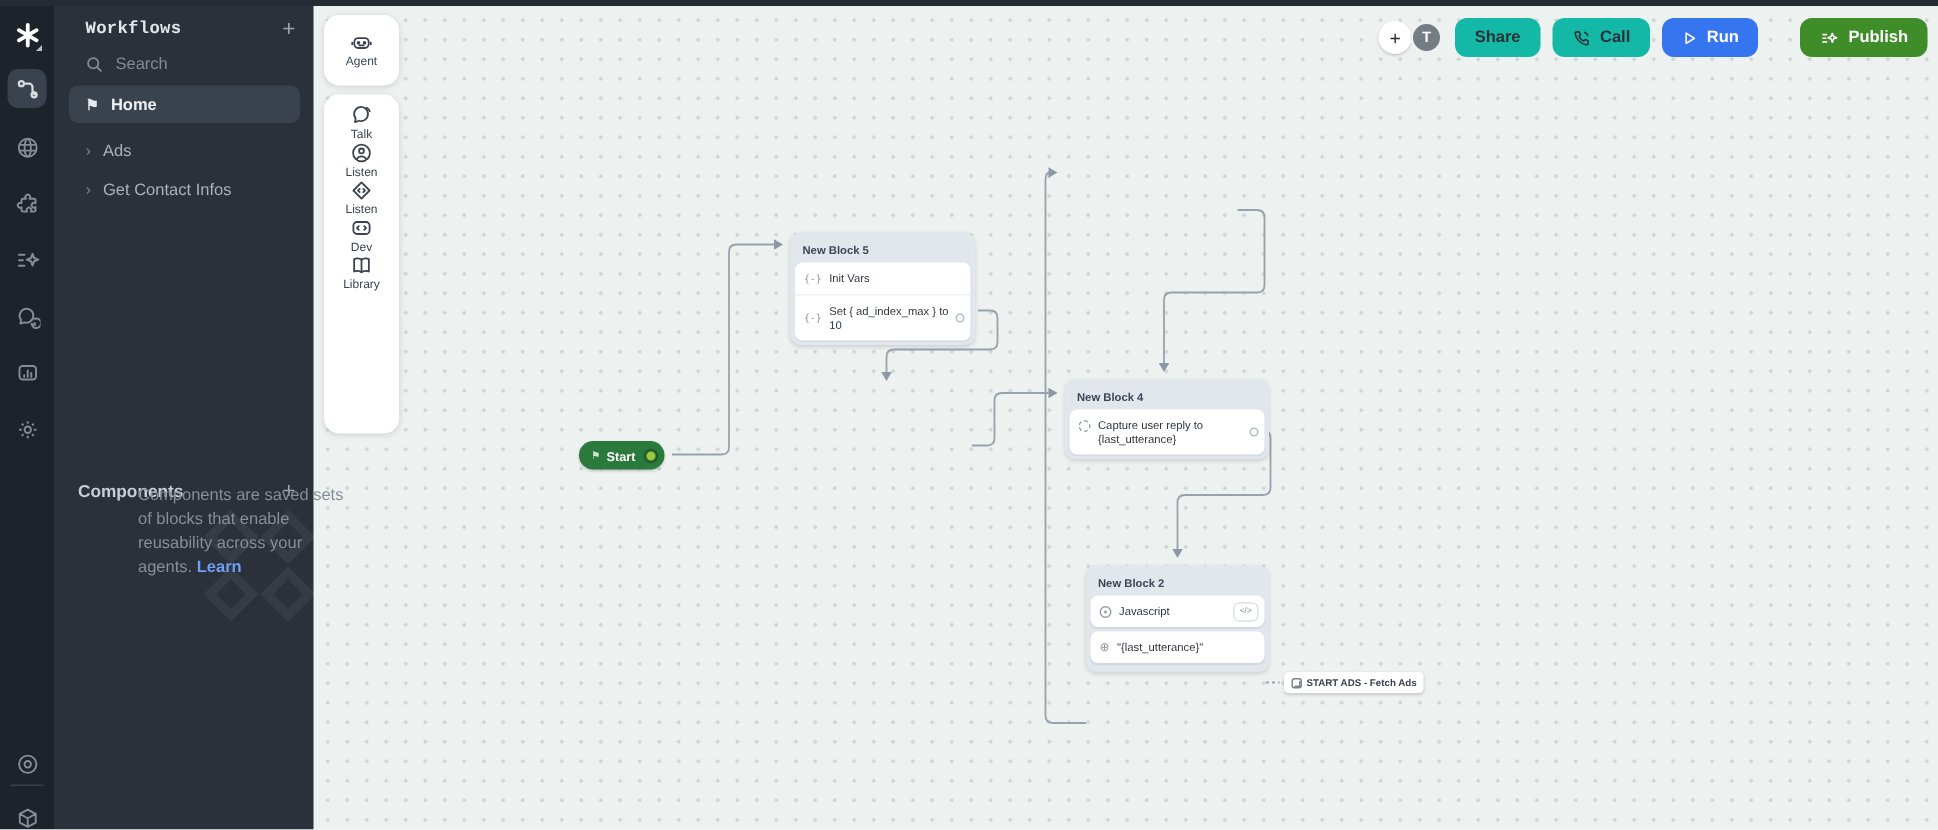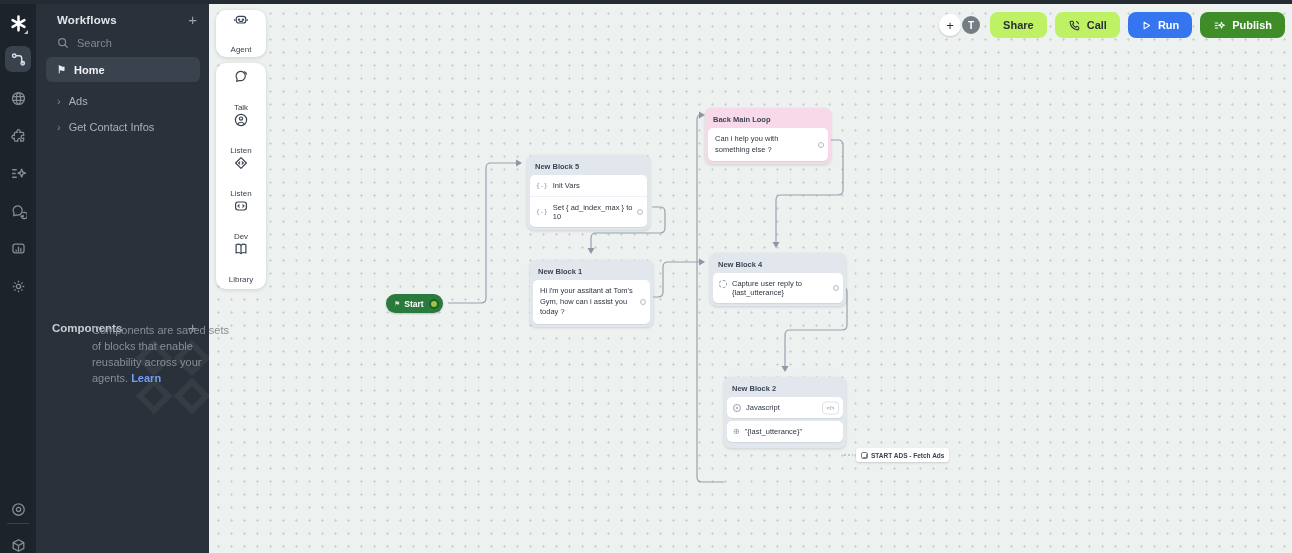--- a/index.html
+++ b/index.html
@@ -15,21 +15,21 @@
   .rail-item { position:absolute; left:5px; width:26px; height:26px; display:flex; align-items:center; justify-content:center; color:#848c96; border-radius:7px; }
   .rail-item.active { background:#39424d; color:#d7dce2; }
   .rail-item svg { display:block; }
   .rail-logo { position:absolute; left:5px; top:10px; width:26px; height:26px; display:flex; align-items:center; justify-content:center; color:#ffffff; }
   .logo-corner { position:absolute; right:3px; bottom:2px; width:0; height:0; border-left:4px solid transparent; border-bottom:4px solid #b9bfc6; }
   .rail-divider { position:absolute; left:7px; top:523px; width:22px; height:1px; background:#3a414b; }
 
   
   .panel { position:absolute; left:36px; top:0; width:173px; height:553px; background:#2a313a; z-index:40; }
   .panel-header { position:absolute; left:0; top:12px; width:100%; padding:0 12px 0 21px; display:flex; justify-content:space-between; align-items:center; }
-  .panel-title { font-size:11.5px; font-weight:700; color:#e3e6ea; letter-spacing:.2px; }
+  .panel-title { font-size:11.5px; font-weight:700; color:#e3e6ea; letter-spacing:.2px;font-family:Liberation Mono, monospace; }
   .panel-plus { color:#9aa2ab; font-size:15px; font-weight:400; cursor:pointer; line-height:1; }
   .search-row { position:absolute; left:21px; top:37px; display:flex; align-items:center; gap:8px; color:#828a94; font-size:11px; }
   .nav-row { position:absolute; left:10px; right:9px; height:25px; display:flex; align-items:center; gap:8px; padding:0 11px; border-radius:6px; font-size:11px; color:#aab1b9; }
   .nav-row.selected { background:#3a424e; color:#f0f2f4; font-weight:600; }
   .nav-chevron { color:#7d858f; font-size:11px; }
   .flag-glyph { font-size:10px; color:#e8ebee; }
   .components-header { position:absolute; left:0; top:320px; width:100%; padding:0 12px 0 16px; display:flex; justify-content:space-between; align-items:center; }
   .components-title { font-size:11.5px; font-weight:700; color:#c9ced4; }
   .components-desc { position:absolute; left:16px; top:323px; width:142px; font-size:11px; line-height:1.45; color:#868e97;margin-left:40px; }
   .learn-link { color:#6f9ff7; font-weight:600; cursor:pointer; }
@@ -39,31 +39,31 @@
   
   .canvas { position:absolute; left:209px; top:0; right:0; height:553px;
     background-color:#edf1ef;
     background-image:radial-gradient(circle, #ccd5d2 1px, rgba(0,0,0,0) 1.2px);
     background-size:13px 13px; background-position:3px 7px; }
 
   
   .blocktool { position:absolute; width:50px; background:#ffffff; border-radius:10px; box-shadow:0 1px 4px rgba(20,30,40,.14); z-index:30; display:flex; flex-direction:column; align-items:center; }
   .bt-agent { left:216px; top:10px; height:47px; justify-content:center; }
   .bt-main { left:216px; top:63px; height:226px; justify-content:flex-start; padding:6px 0; }
-  .bt-item { display:flex; flex-direction:column; align-items:center; gap:18px; color:#3a4350; cursor:pointer; }
+  .bt-item { display:flex; flex-direction:column; align-items:center; gap:0; color:#3a4350; cursor:pointer; }
   .bt-item span { font-size:8px; color:#3a4350; }
 
   
   .topctrl { position:absolute; top:12px; right:7px; display:flex; align-items:center; gap:8px; z-index:45; }
   .plus-circle { width:22px; height:22px; border-radius:50%; background:#ffffff; box-shadow:0 1px 2px rgba(0,0,0,.18); display:flex; align-items:center; justify-content:center; font-size:13px; color:#2b3036; cursor:pointer; }
   .avatar { width:22px; height:22px; border-radius:50%; background:#757c84; color:#fff; font-size:10px; font-weight:700; display:flex; align-items:center; justify-content:center; margin-left:-9px; border:2px solid #edf1ef; cursor:pointer; }
   .btn { height:26px; padding:0 13px; border-radius:8px; display:flex; align-items:center; gap:6px; font-size:11px; font-weight:700; cursor:pointer; border:none; }
-  .btn-gray { background:#bef264; color:#2b3036;text-align:right; }
+  .btn-gray { background:#14b8a6; color:#2b3036;text-align:right; }
   .btn-run { background:#3575f0; color:#ffffff; }
-  .btn-publish { background:#3f8d28; color:#ffffff; }
+  .btn-publish { background:#3f8d28; color:#ffffff;margin-left:20px; }
 
   
   .wblock { position:absolute; border-radius:7px; padding:3px; box-shadow:0 1px 3px rgba(25,35,50,.16); z-index:10; }
   .wblock.gray { background:#e2e7ee; }
   .wblock.pink { background:#f7d9ea; }
   .wb-header { font-size:7.5px; font-weight:600; color:#3d4654; padding:4px 5px 4px 5px; }
   .wb-card { background:#ffffff; border-radius:5px; box-shadow:0 1px 1px rgba(25,35,50,.08); }
   .wb-row { position:relative; display:flex; align-items:center; gap:5px; padding:6px 14px 6px 6px; font-size:7.5px; color:#2e3642; }
   .wb-row + .wb-row { border-top:1px solid #edf0f4; }
   .wb-text { position:relative; padding:6px 14px 6px 7px; font-size:7.5px; line-height:1.4; color:#2e3642; }
@@ -233,39 +233,21 @@
         <span>Init Vars</span>
       </div>
       <div class="wb-row">
         <span class="seticon">{-}</span>
         <span>Set { ad_index_max } to 10</span>
         <span class="port"></span>
       </div>
     </div>
   </div>
 
-  <div class="wblock gray" style="left:530px;top:260px;width:123px">
-    <div class="wb-header">New Block 1</div>
-    <div class="wb-card">
-      <div class="wb-text">
-        <span>Hi i'm your assitant at Tom's Gym, how can i assist you today ?</span>
-        <span class="port"></span>
-      </div>
-    </div>
-  </div>
-
-  <div class="wblock pink" style="left:705px;top:108px;width:126px">
-    <div class="wb-header">Back Main Loop</div>
-    <div class="wb-card">
-      <div class="wb-text">
-        <span>Can i help you with something else ?</span>
-        <span class="port"></span>
-      </div>
-    </div>
-  </div>
+
 
   <div class="wblock gray" style="left:710px;top:253px;width:136px">
     <div class="wb-header">New Block 4</div>
     <div class="wb-card">
       <div class="wb-row" style="align-items:flex-start">
         <span class="circle-icon dashed" style="margin-top:1px"></span>
         <span style="flex:1">Capture user reply to {last_utterance}</span>
         <span class="port"></span>
       </div>
     </div>

